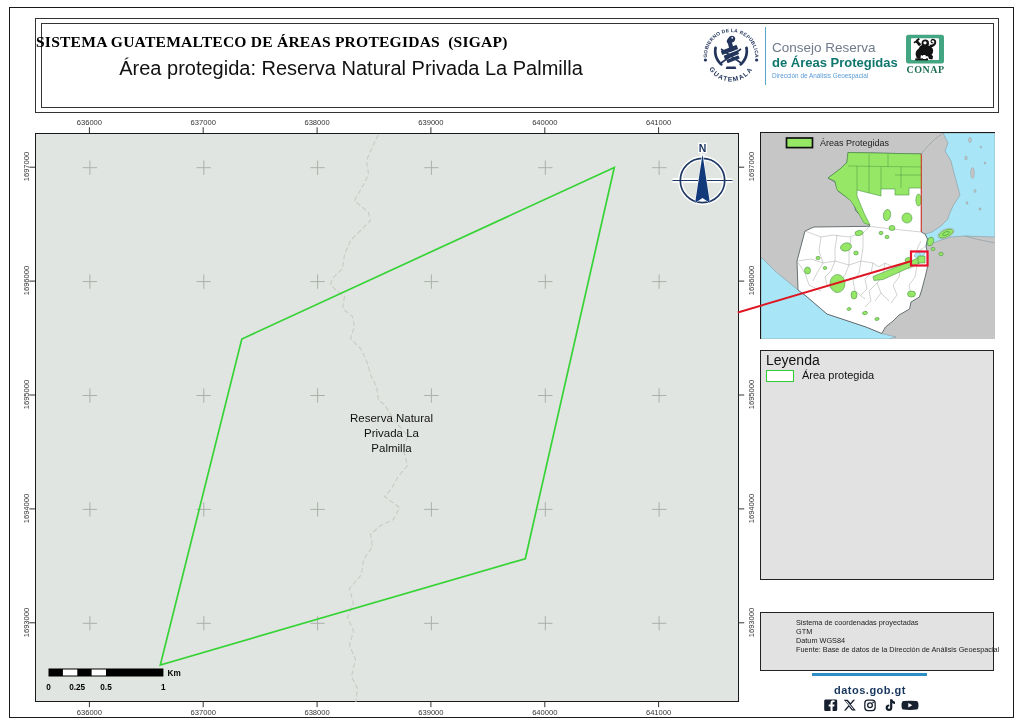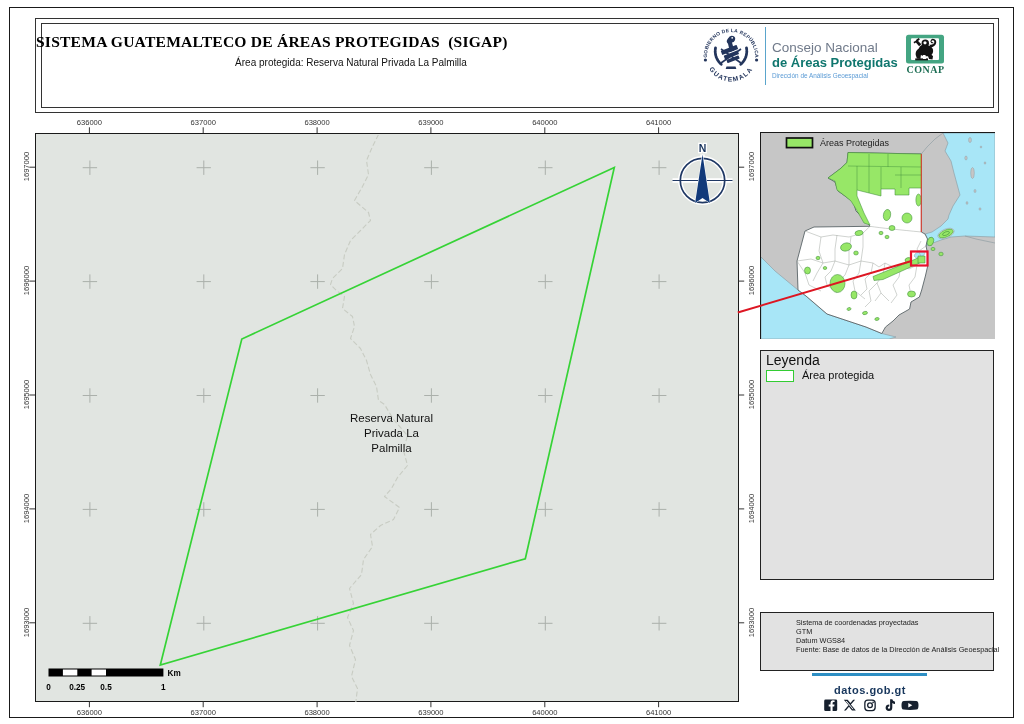--- a/index.html
+++ b/index.html
@@ -2,21 +2,21 @@
 <html><head>
 <meta charset="utf-8">
 <style>
   html,body{margin:0;padding:0;}
   body{width:1024px;height:724px;background:#ffffff;font-family:"Liberation Sans",sans-serif;position:relative;overflow:hidden;}
   .abs{position:absolute;}
   #pageborder{left:9px;top:7px;width:1003px;height:709px;border:1.5px solid #1a1a1a;}
   #headouter{left:35px;top:18px;width:962px;height:93px;border:1.5px solid #333;}
   #headinner{left:41px;top:22.5px;width:951px;height:83.5px;border:1px solid #333;}
   #title{left:36px;top:33px;width:610px;text-align:left;font-family:"Liberation Serif",serif;font-weight:bold;font-size:15.6px;color:#000;letter-spacing:0.2px;}
-  #subtitle{left:36px;top:56.5px;width:630px;text-align:center;font-size:10px;color:#111;}
+  #subtitle{left:36px;top:56.5px;width:630px;text-align:center;font-size:20px;color:#111;}
   #divider{left:765px;top:27px;width:1.3px;height:58px;background:#5aa5cc;}
   #cn1{left:772px;top:39.5px;font-size:13.5px;color:#707a8a;}
   #cn2{left:772px;top:55px;font-size:13px;font-weight:bold;color:#0f766e;}
   #cn3{left:772px;top:71.5px;font-size:6.4px;color:#5b9bd5;}
   #mapframe{left:35px;top:133px;width:701.5px;height:566.5px;border:1.5px solid #1a1a1a;background:#e1e5e1;}
   .ticklabel{position:absolute;font-size:7.6px;color:#333;}
   .vlab{transform:rotate(-90deg);transform-origin:center;}
   #insetframe{left:760px;top:132px;width:233px;height:205px;border:1.5px solid #1a1a1a;background:#c5c5c5;}
   #leyenda{left:760px;top:350px;width:232px;height:227.5px;border:1.3px solid #222;background:#e2e2e2;}
   #leytitle{left:766px;top:352px;font-size:14px;color:#111;}
@@ -28,21 +28,21 @@
   #conapurl{left:760px;top:683.5px;width:220px;text-align:center;font-weight:bold;font-size:11px;color:#17365c;letter-spacing:0.5px;}
 </style>
 </head>
 <body>
 <div class="abs" id="pageborder"></div>
 <div class="abs" id="headouter"></div>
 <div class="abs" id="headinner"></div>
 <div class="abs" id="title">SISTEMA GUATEMALTECO DE ÁREAS PROTEGIDAS&nbsp; (SIGAP)</div>
 <div class="abs" id="subtitle">Área protegida: Reserva Natural Privada La Palmilla</div>
 <div class="abs" id="divider"></div>
-<div class="abs" id="cn1">Consejo Nacional</div>
+<div class="abs" id="cn1">Consejo Reserva</div>
 <div class="abs" id="cn2">de Áreas Protegidas</div>
 <div class="abs" id="cn3">Dirección de Análisis Geoespacial</div>
 
 <div class="abs" id="mapframe"></div>
 <svg class="abs" style="left:36.5px;top:134.5px;" width="703" height="567" viewBox="0 0 703 567">
 <path d="M45.7 32.7H60.1M52.9 25.5V39.9M45.7 146.6H60.1M52.9 139.4V153.8M45.7 260.5H60.1M52.9 253.3V267.7M45.7 374.4H60.1M52.9 367.2V381.6M45.7 488.3H60.1M52.9 481.1V495.5M159.6 32.7H173.9M166.8 25.5V39.9M159.6 146.6H173.9M166.8 139.4V153.8M159.6 260.5H173.9M166.8 253.3V267.7M159.6 374.4H173.9M166.8 367.2V381.6M159.6 488.3H173.9M166.8 481.1V495.5M273.4 32.7H287.8M280.6 25.5V39.9M273.4 146.6H287.8M280.6 139.4V153.8M273.4 260.5H287.8M280.6 253.3V267.7M273.4 374.4H287.8M280.6 367.2V381.6M273.4 488.3H287.8M280.6 481.1V495.5M387.2 32.7H401.6M394.4 25.5V39.9M387.2 146.6H401.6M394.4 139.4V153.8M387.2 260.5H401.6M394.4 253.3V267.7M387.2 374.4H401.6M394.4 367.2V381.6M387.2 488.3H401.6M394.4 481.1V495.5M501.1 32.7H515.5M508.3 25.5V39.9M501.1 146.6H515.5M508.3 139.4V153.8M501.1 260.5H515.5M508.3 253.3V267.7M501.1 374.4H515.5M508.3 367.2V381.6M501.1 488.3H515.5M508.3 481.1V495.5M614.9 32.7H629.4M622.1 25.5V39.9M614.9 146.6H629.4M622.1 139.4V153.8M614.9 260.5H629.4M622.1 253.3V267.7M614.9 374.4H629.4M622.1 367.2V381.6M614.9 488.3H629.4M622.1 481.1V495.5" stroke="#abb0ab" stroke-width="1" fill="none"></path>
 <path d="M341.5 -0.5L335.5 11.5L329.5 25.5L331.5 39.5L325.5 51.5L317.5 65.5L331.5 77.5L333.5 85.5L323.5 95.5L313.5 105.5L307.5 119.5L305.5 133.5L295.5 143.5L293.5 149.5L299.5 155.5L307.5 161.5L305.5 173.5L315.5 181.5L317.5 191.5L313.5 203.5L323.5 213.5L329.5 225.5L333.5 239.5L339.5 251.5L341.5 265.5L347.5 269.5L356.5 284.5L370.5 300.5L366.5 315.5L370.5 330.5L360.5 342.5L354.5 353.5L347.5 361.5L362.5 372.5L356.5 384.5L343.5 390.5L333.5 399.5L335.5 411.5L326.5 424.5L324.5 439.5L312.5 453.5L316.5 468.5L310.5 482.5L316.5 495.5L312.5 510.5L318.5 524.5L314.5 541.5L320.5 553.5L318.5 569.5" fill="none" stroke="#c8ccc3" stroke-width="1.1" stroke-dasharray="5 2.5" stroke-linejoin="round"></path>
 <polygon points="577.3,32.4 204.8,204.0 123.3,530.0 488.3,423.7" fill="none" stroke="#36d336" stroke-width="1.7"></polygon>
 <text x="354.5" y="286.5" font-size="11.5" text-anchor="middle" fill="#111" font-family="Liberation Sans,sans-serif">Reserva Natural</text>
 <text x="354.5" y="301.5" font-size="11.5" text-anchor="middle" fill="#111" font-family="Liberation Sans,sans-serif">Privada La</text>

